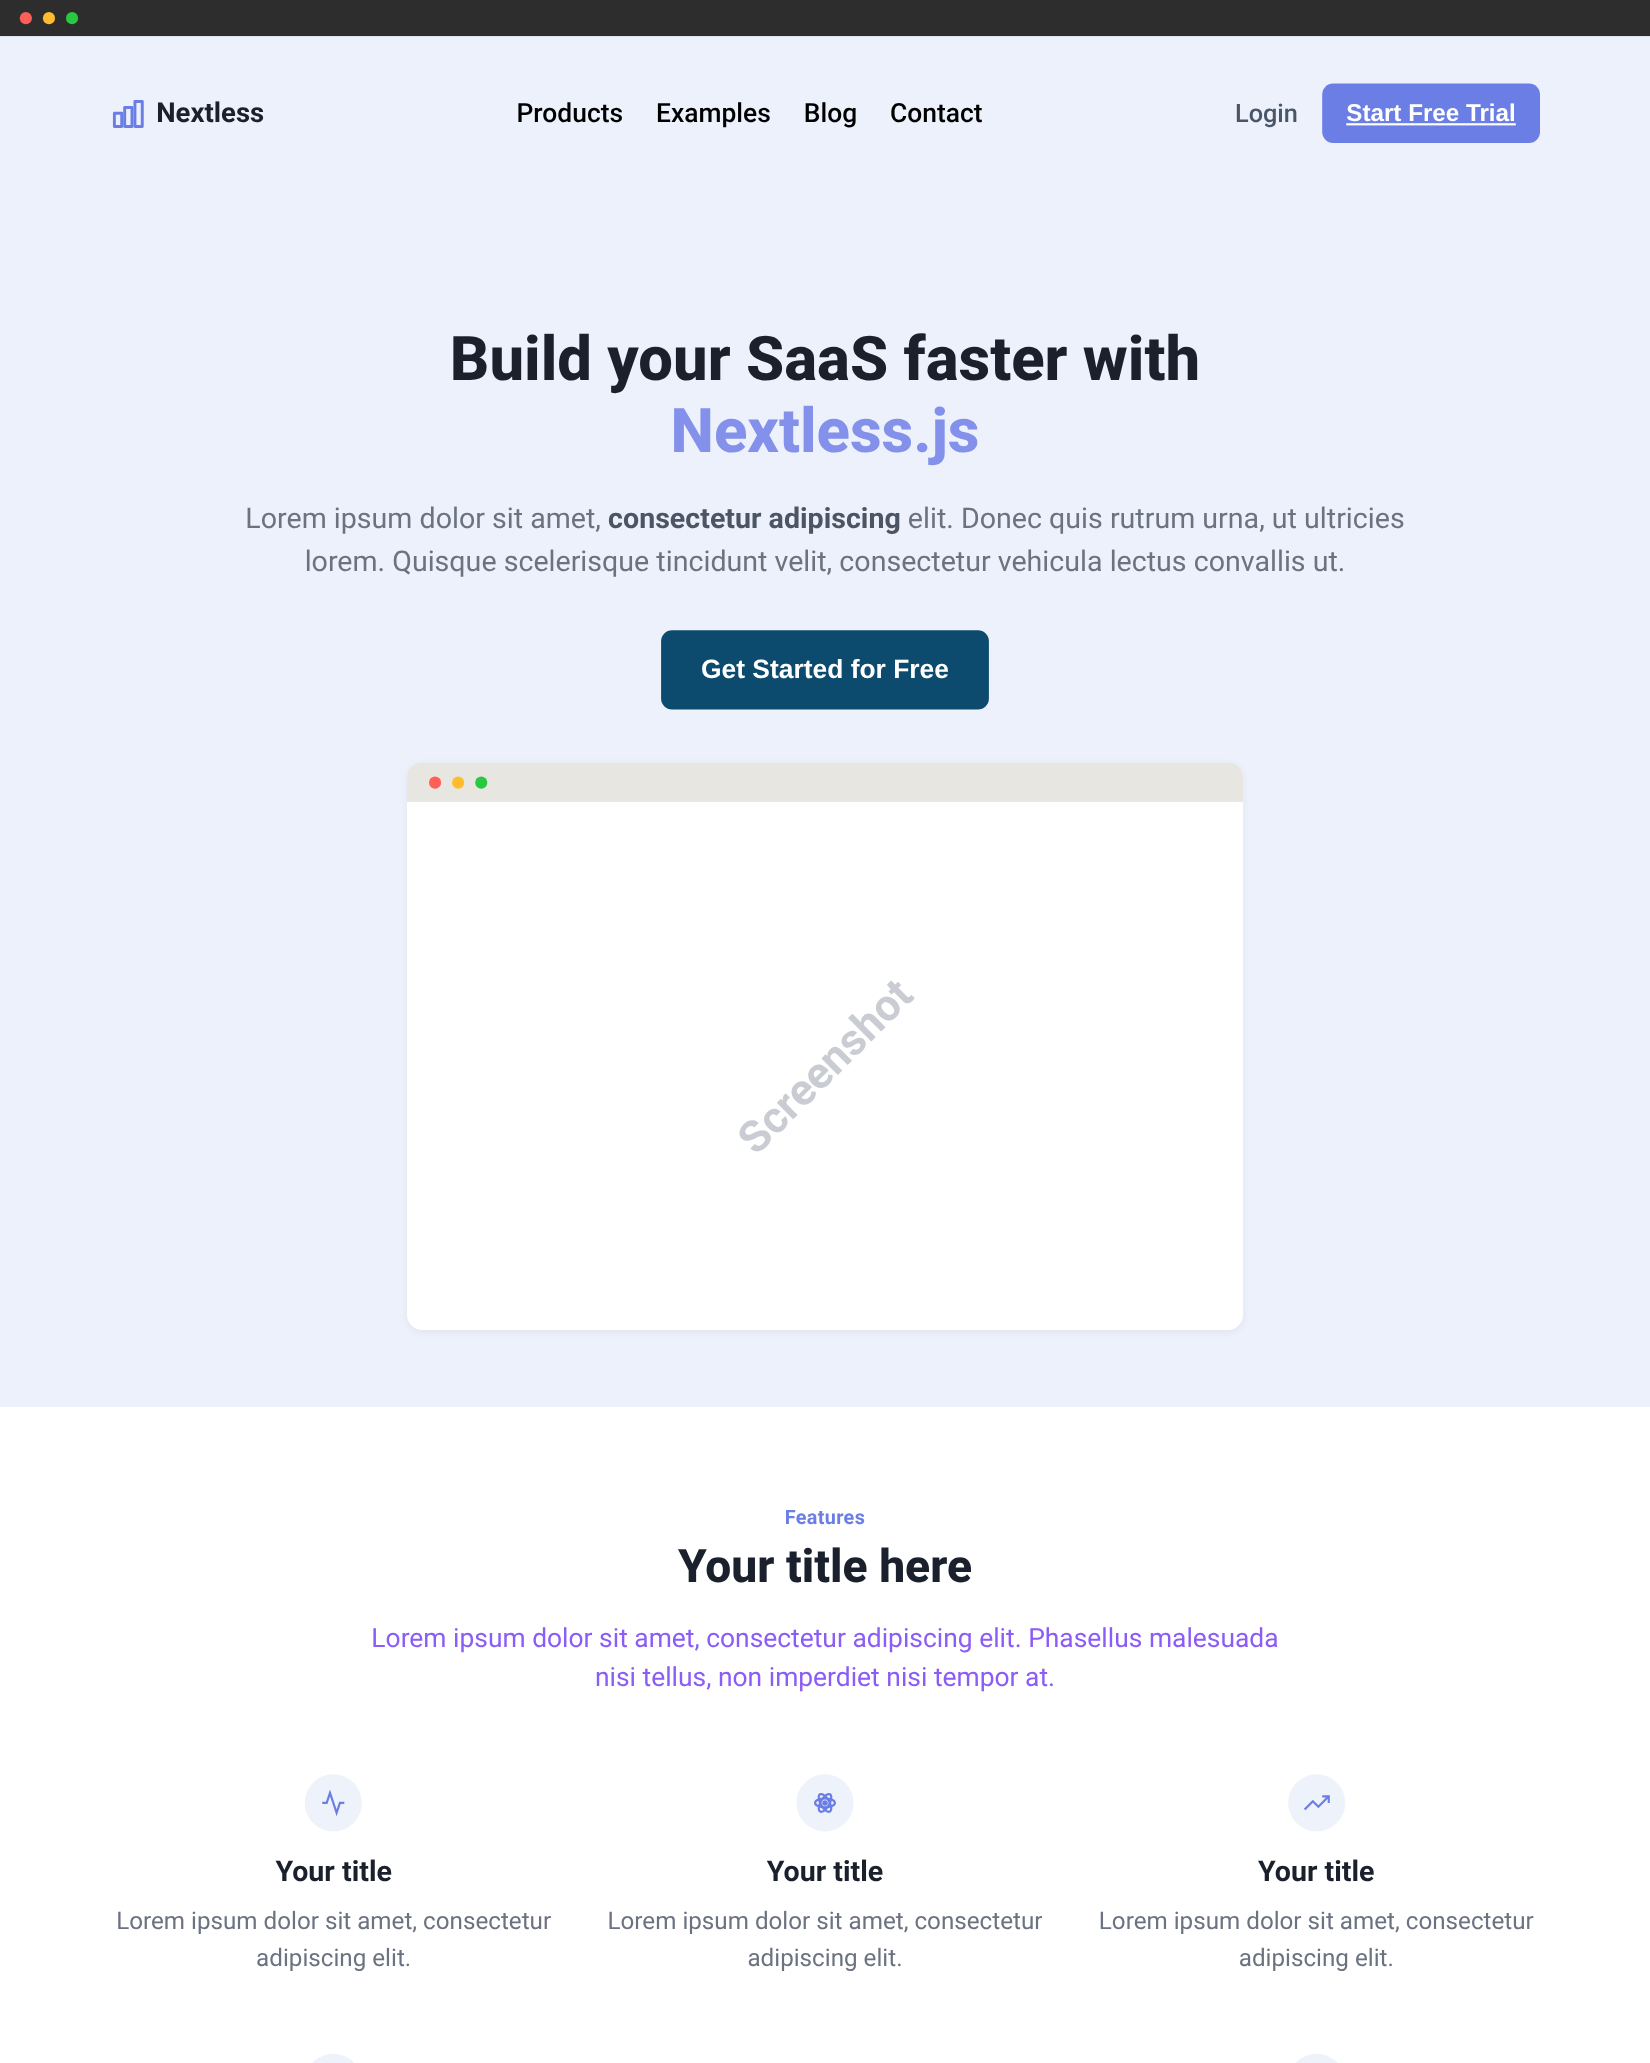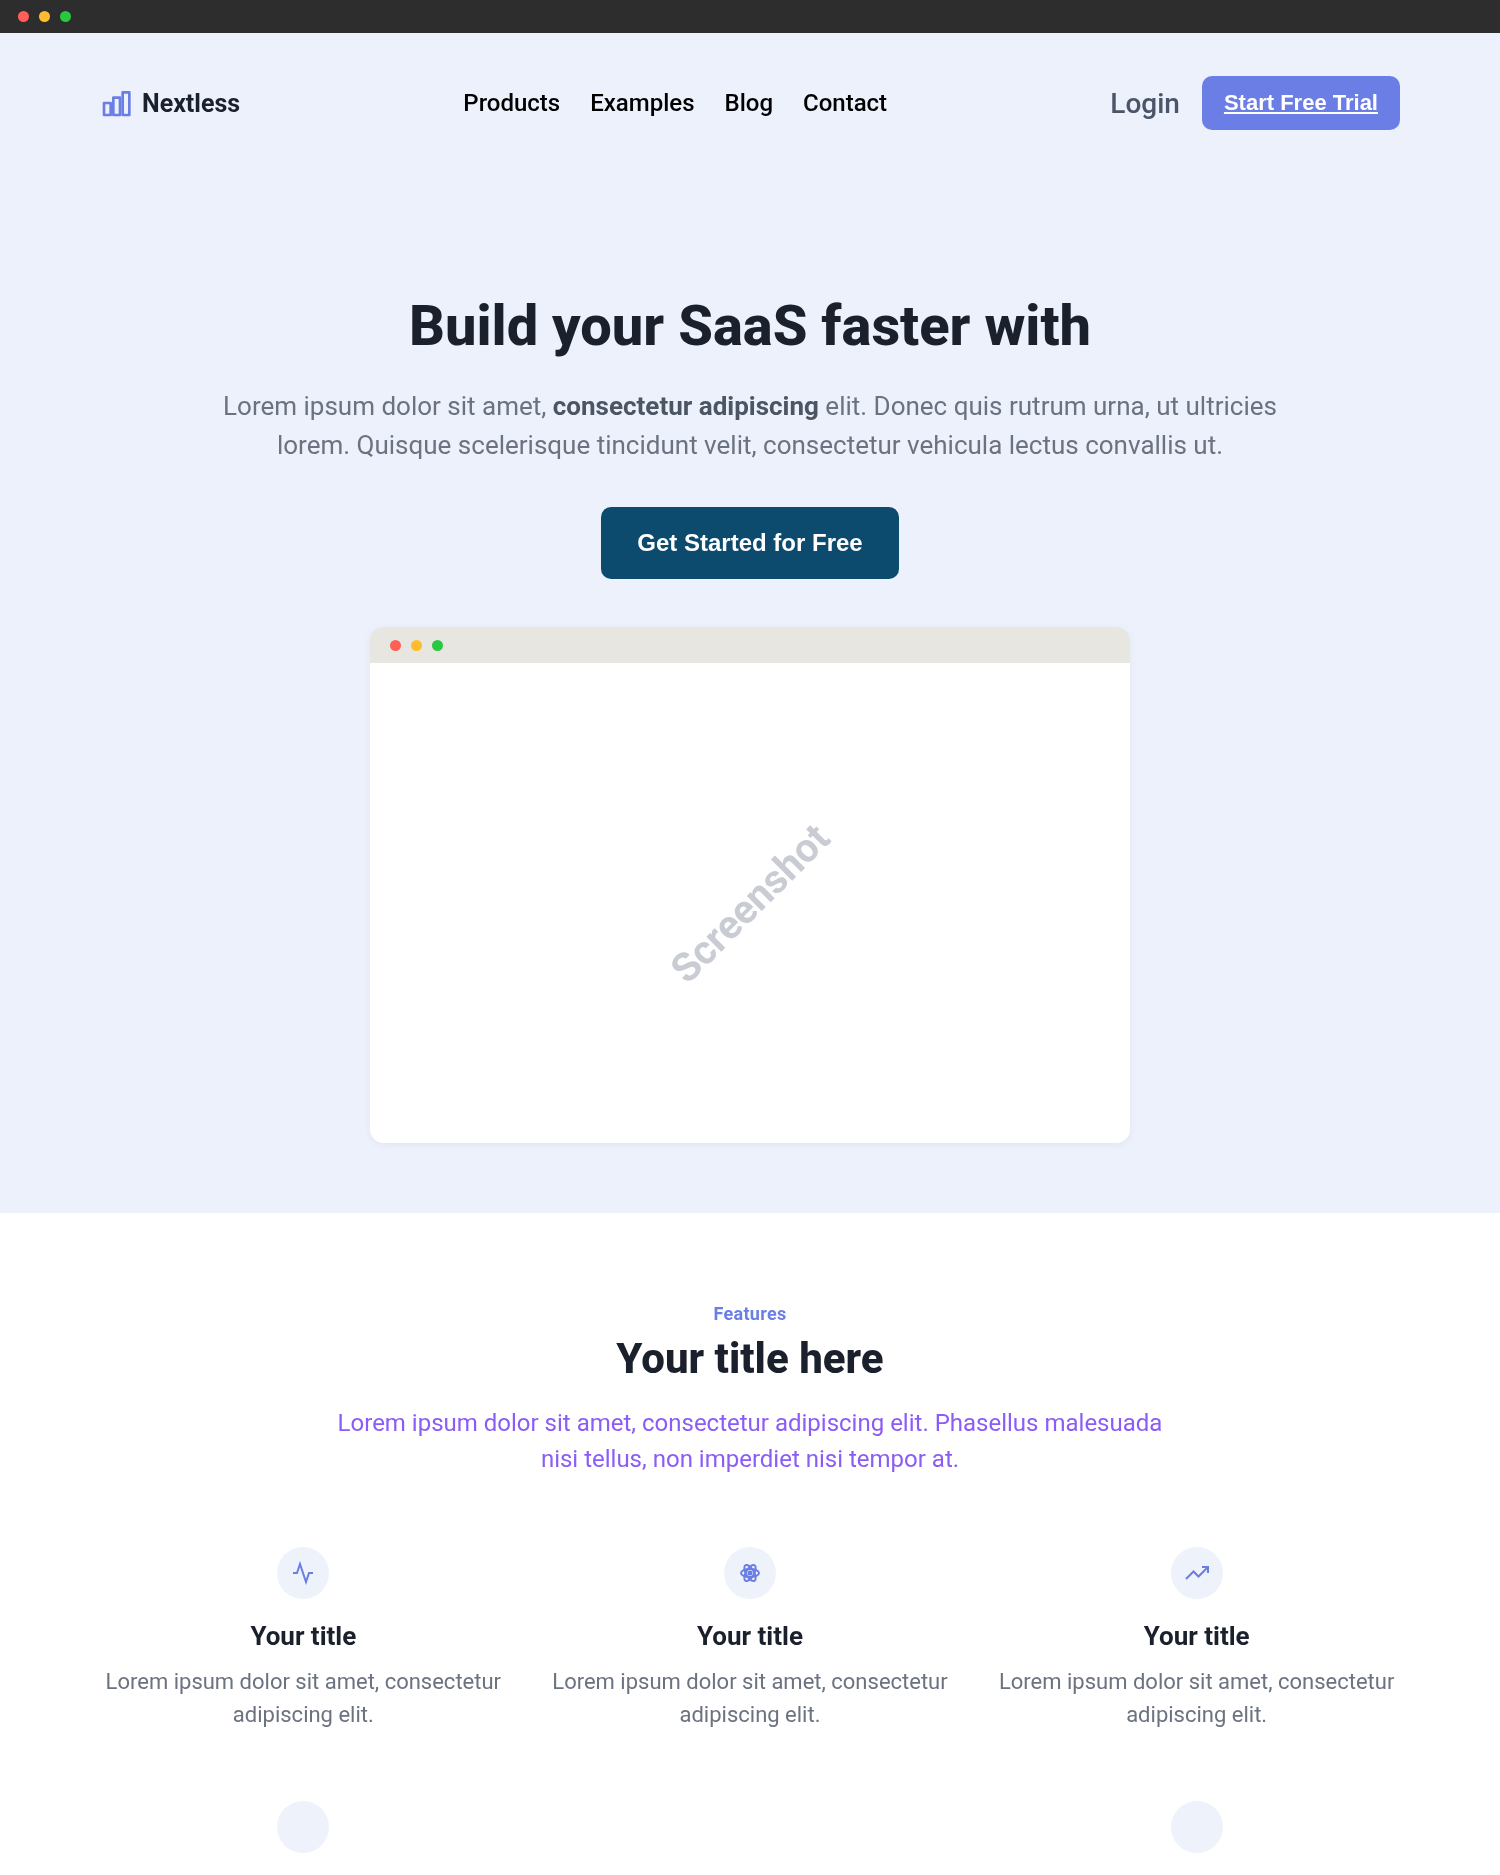--- a/index.html
+++ b/index.html
@@ -29,21 +29,21 @@
       justify-content: space-between;
       padding: 20px 100px 0 100px;
       height: 120px;
     }
     .logo-area { display: flex; align-items: center; gap: 10px; }
     .logo-icon { width: 32px; height: 32px; }
     .logo-text { font-weight: 700; font-size: 25px; color: #1a202c; }
     .nav-links { display: flex; gap: 30px; }
     .nav-link { color: #000000; font-size: 24px; font-weight: 500; text-decoration: none; cursor: pointer; }
     .nav-right { display: flex; align-items: center; gap: 22px; }
-    .login-link { color: #4a5568; font-size: 28px; font-weight: 500; cursor: pointer; }
+    .login-link { color: #4a5568; font-size: 23px; font-weight: 500; cursor: pointer; }
     .trial-btn {
       background: #6b7ee5;
       color: #fff;
       border: none;
       border-radius: 10px;
       padding: 14px 22px;
       font-size: 22px;
       font-weight: 600;
       cursor: pointer;
       text-decoration: underline;
@@ -186,20 +186,21 @@
     </div>
     <div class="nav-right">
       <a class="login-link">Login</a>
       <button class="trial-btn">Start Free Trial</button>
     </div>
   </nav>
 
   <section class="hero">
     <h1 class="hero-title">
       <span>Build your SaaS faster with</span><br>
+      <span class="hero-title-accent">Nextless.js</span>
     </h1>
     <p class="hero-desc">
       <span>Lorem ipsum dolor sit amet, </span><strong>consectetur adipiscing</strong><span> elit. Donec quis rutrum urna, ut ultricies lorem. Quisque scelerisque tincidunt velit, consectetur vehicula lectus convallis ut.</span>
     </p>
     <button class="cta-btn">Get Started for Free</button>
 
     <div class="mock-window">
       <div class="mock-titlebar">
         <div class="dot dot-red"></div>
         <div class="dot dot-yellow"></div>

